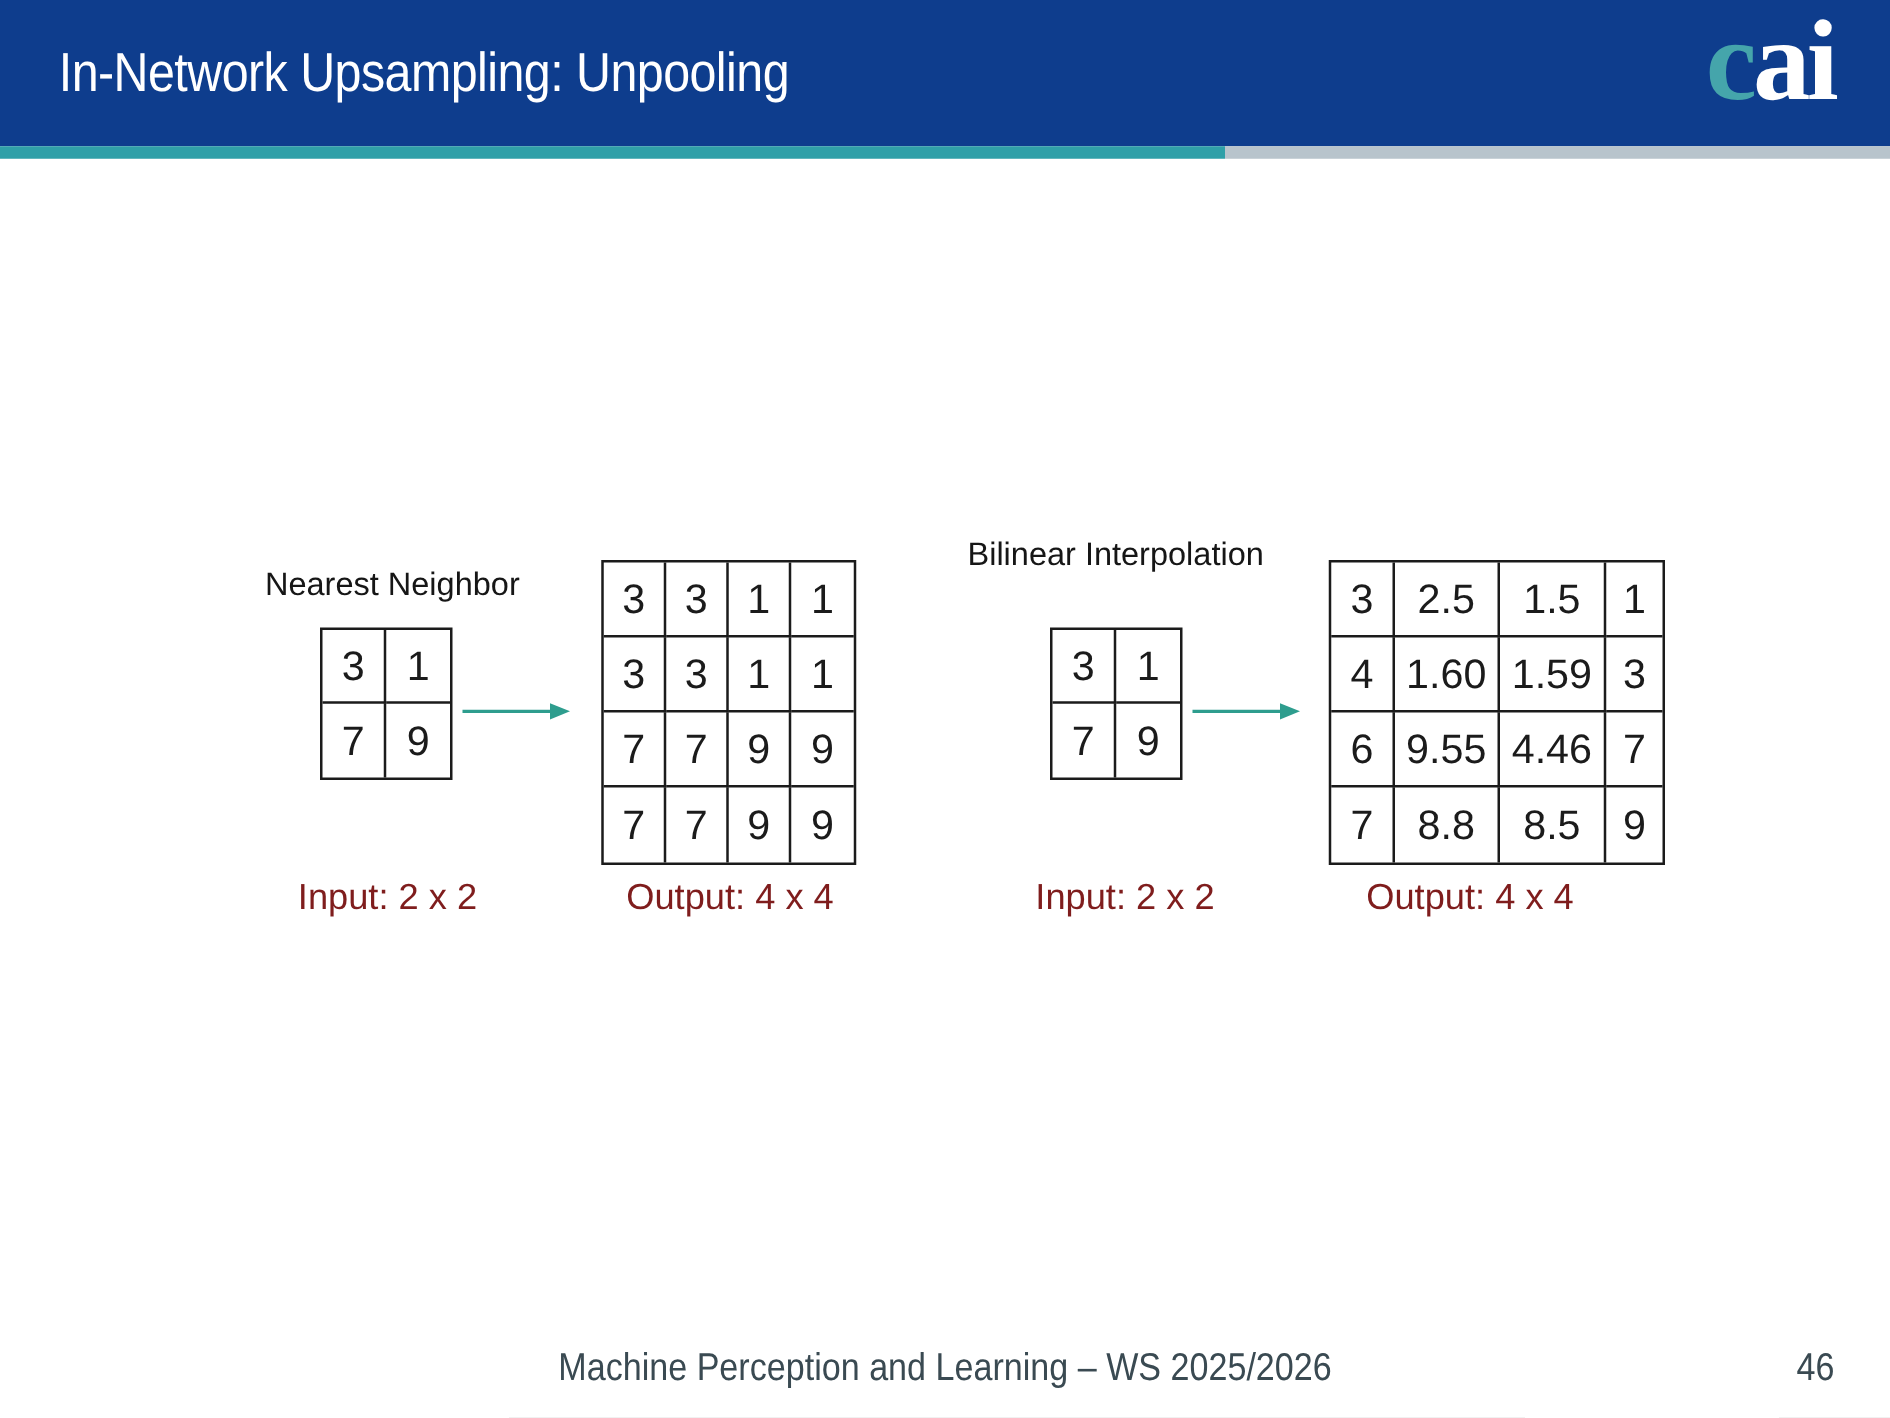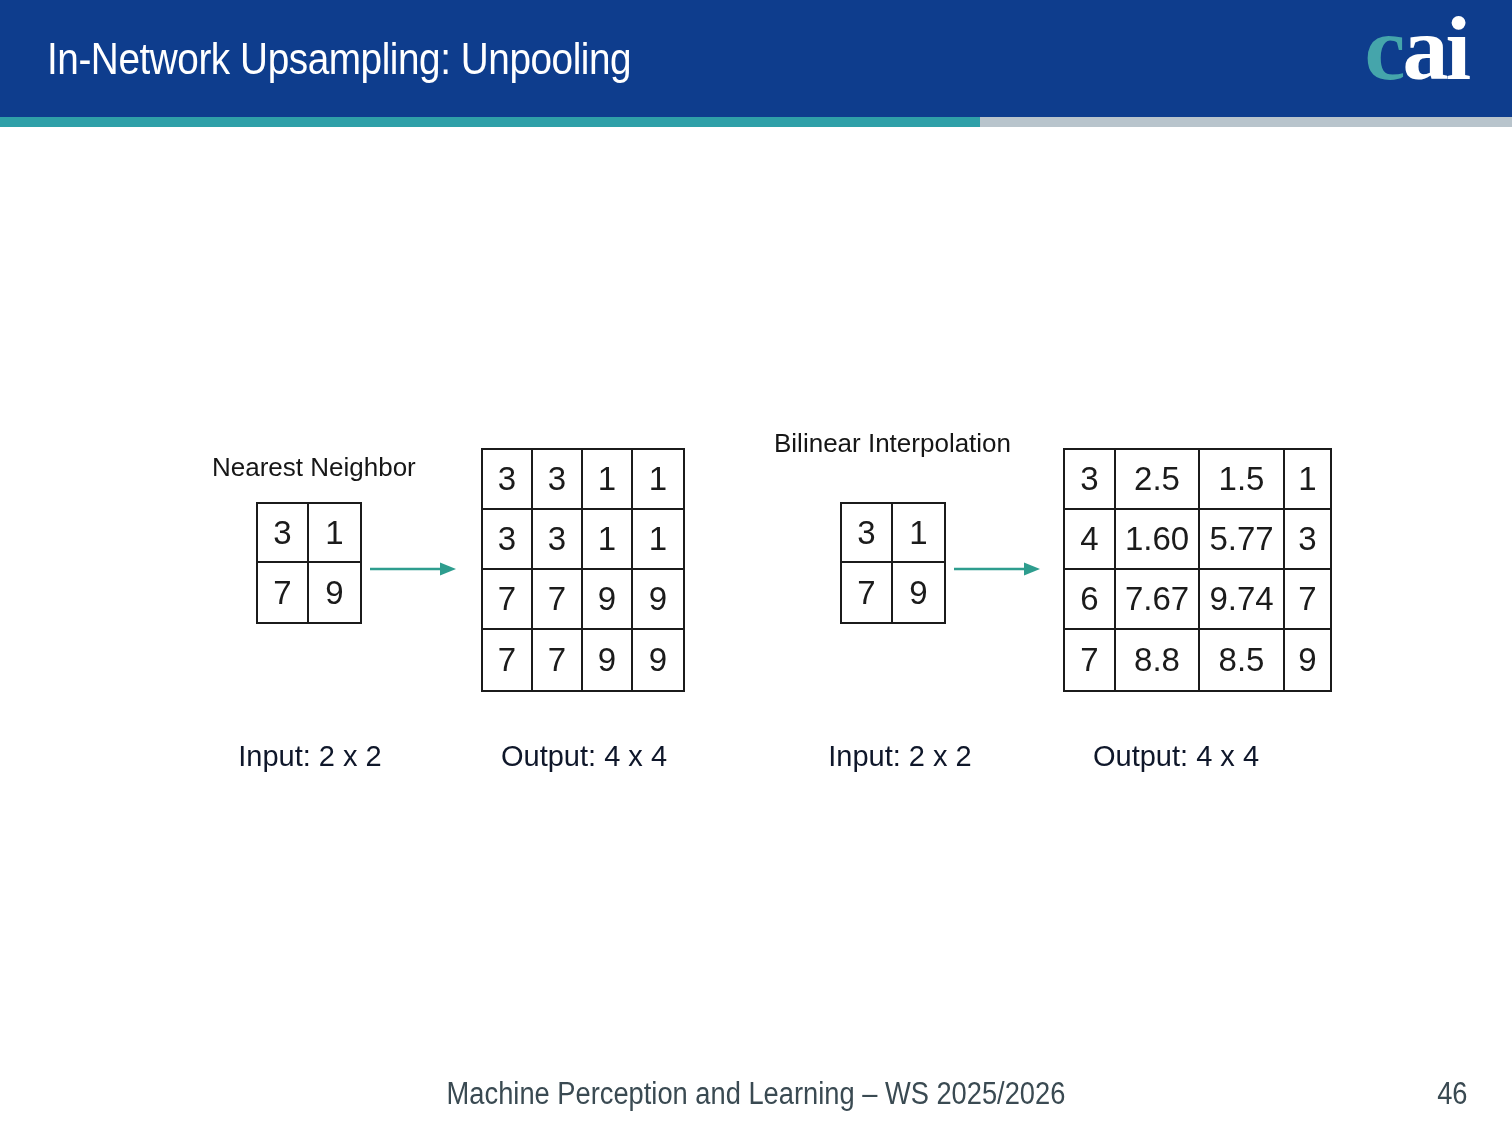--- a/index.html
+++ b/index.html
@@ -58,24 +58,24 @@
 
   
   .section-title {
     position: absolute;
     font-size: 26px;
     color: #161616;
     white-space: nowrap;
   }
   .size-label {
     position: absolute;
-    top: 740px;
+    top: 702px;
     transform: translateX(-50%);
     font-size: 29px;
-    color: #0f172a;
+    color: #7f1d1d;
     white-space: nowrap;
   }
 
   
   .grid {
     position: absolute;
     display: grid;
     border: 2px solid #1b1b1b;
     background: #ffffff;
     width: max-content;
@@ -202,25 +202,25 @@
     <polygon points="72,4.5 88,11 72,17.5" fill="#2e9d8e"></polygon>
   </svg>
 
   <div class="grid grid-4 grid-bi-out" id="bi-output">
     <div class="cell">3</div>
     <div class="cell">2.5</div>
     <div class="cell">1.5</div>
     <div class="cell">1</div>
     <div class="cell">4</div>
     <div class="cell">1.60</div>
-    <div class="cell">5.77</div>
+    <div class="cell">1.59</div>
     <div class="cell">3</div>
     <div class="cell">6</div>
-    <div class="cell">7.67</div>
-    <div class="cell">9.74</div>
+    <div class="cell">9.55</div>
+    <div class="cell">4.46</div>
     <div class="cell">7</div>
     <div class="cell">7</div>
     <div class="cell">8.8</div>
     <div class="cell">8.5</div>
     <div class="cell">9</div>
   </div>
 
   <div class="size-label" id="bi-input-label">Input: 2 x 2</div>
   <div class="size-label" id="bi-output-label">Output: 4 x 4</div>
 

